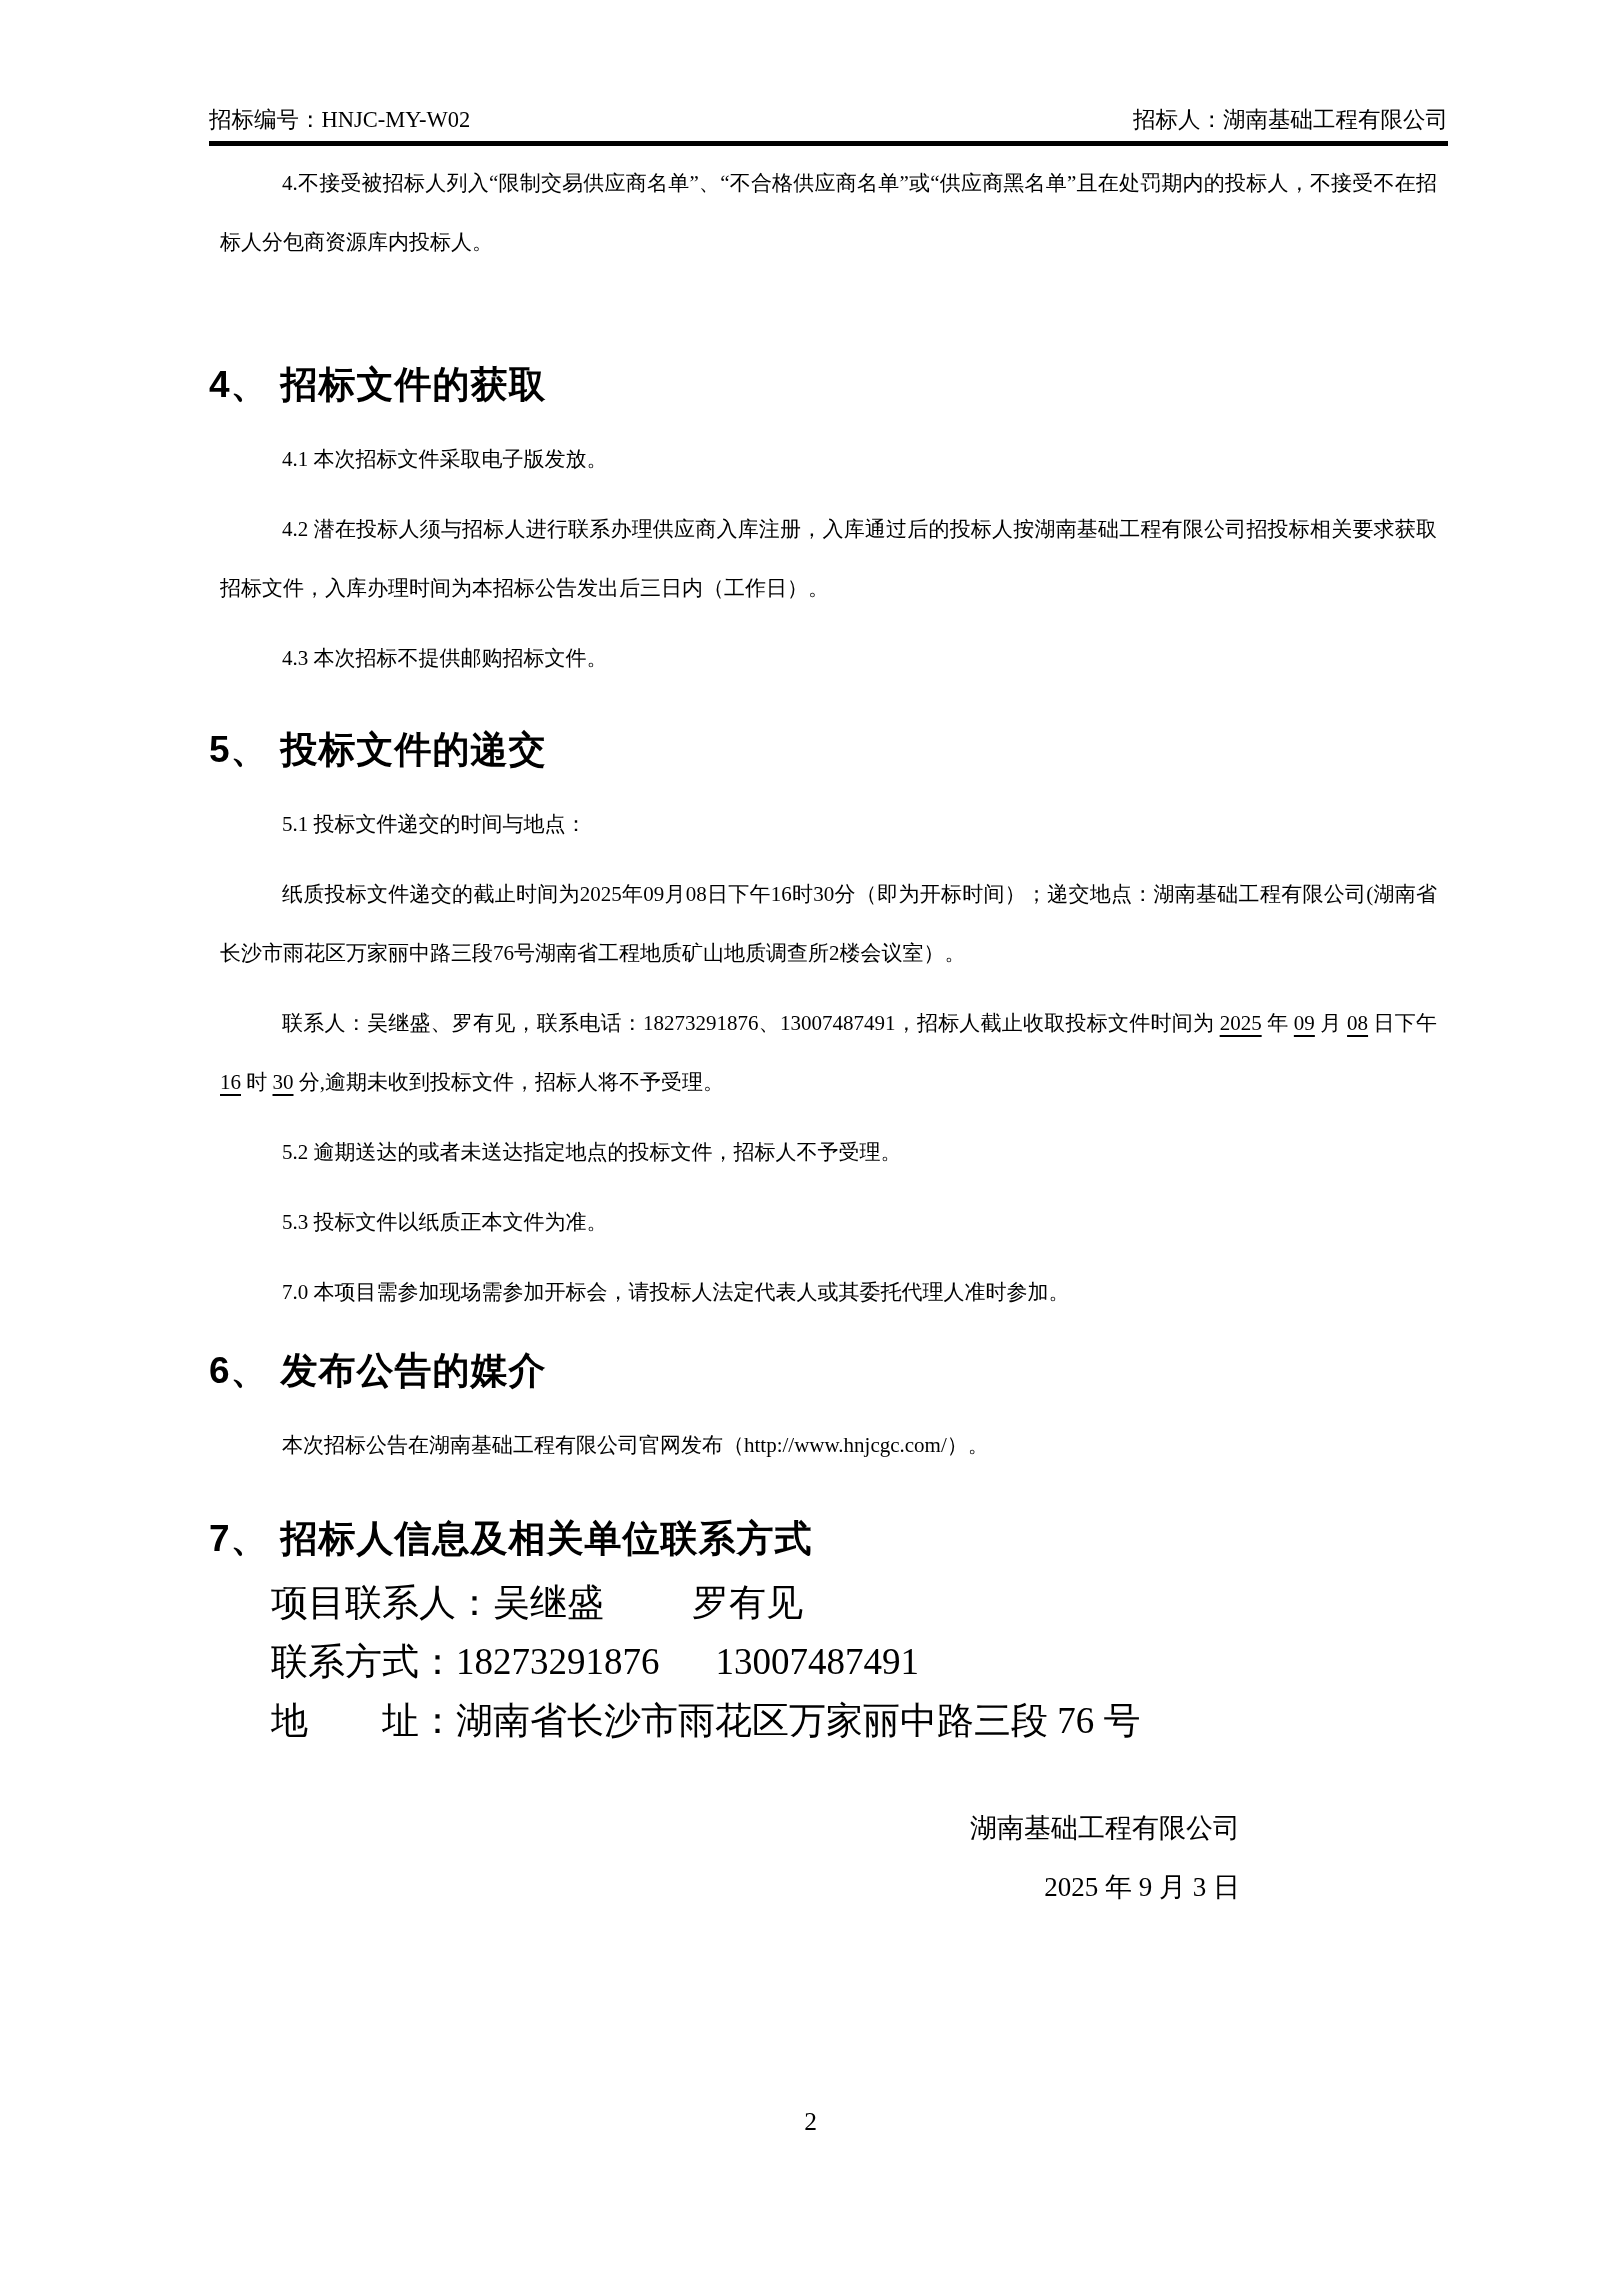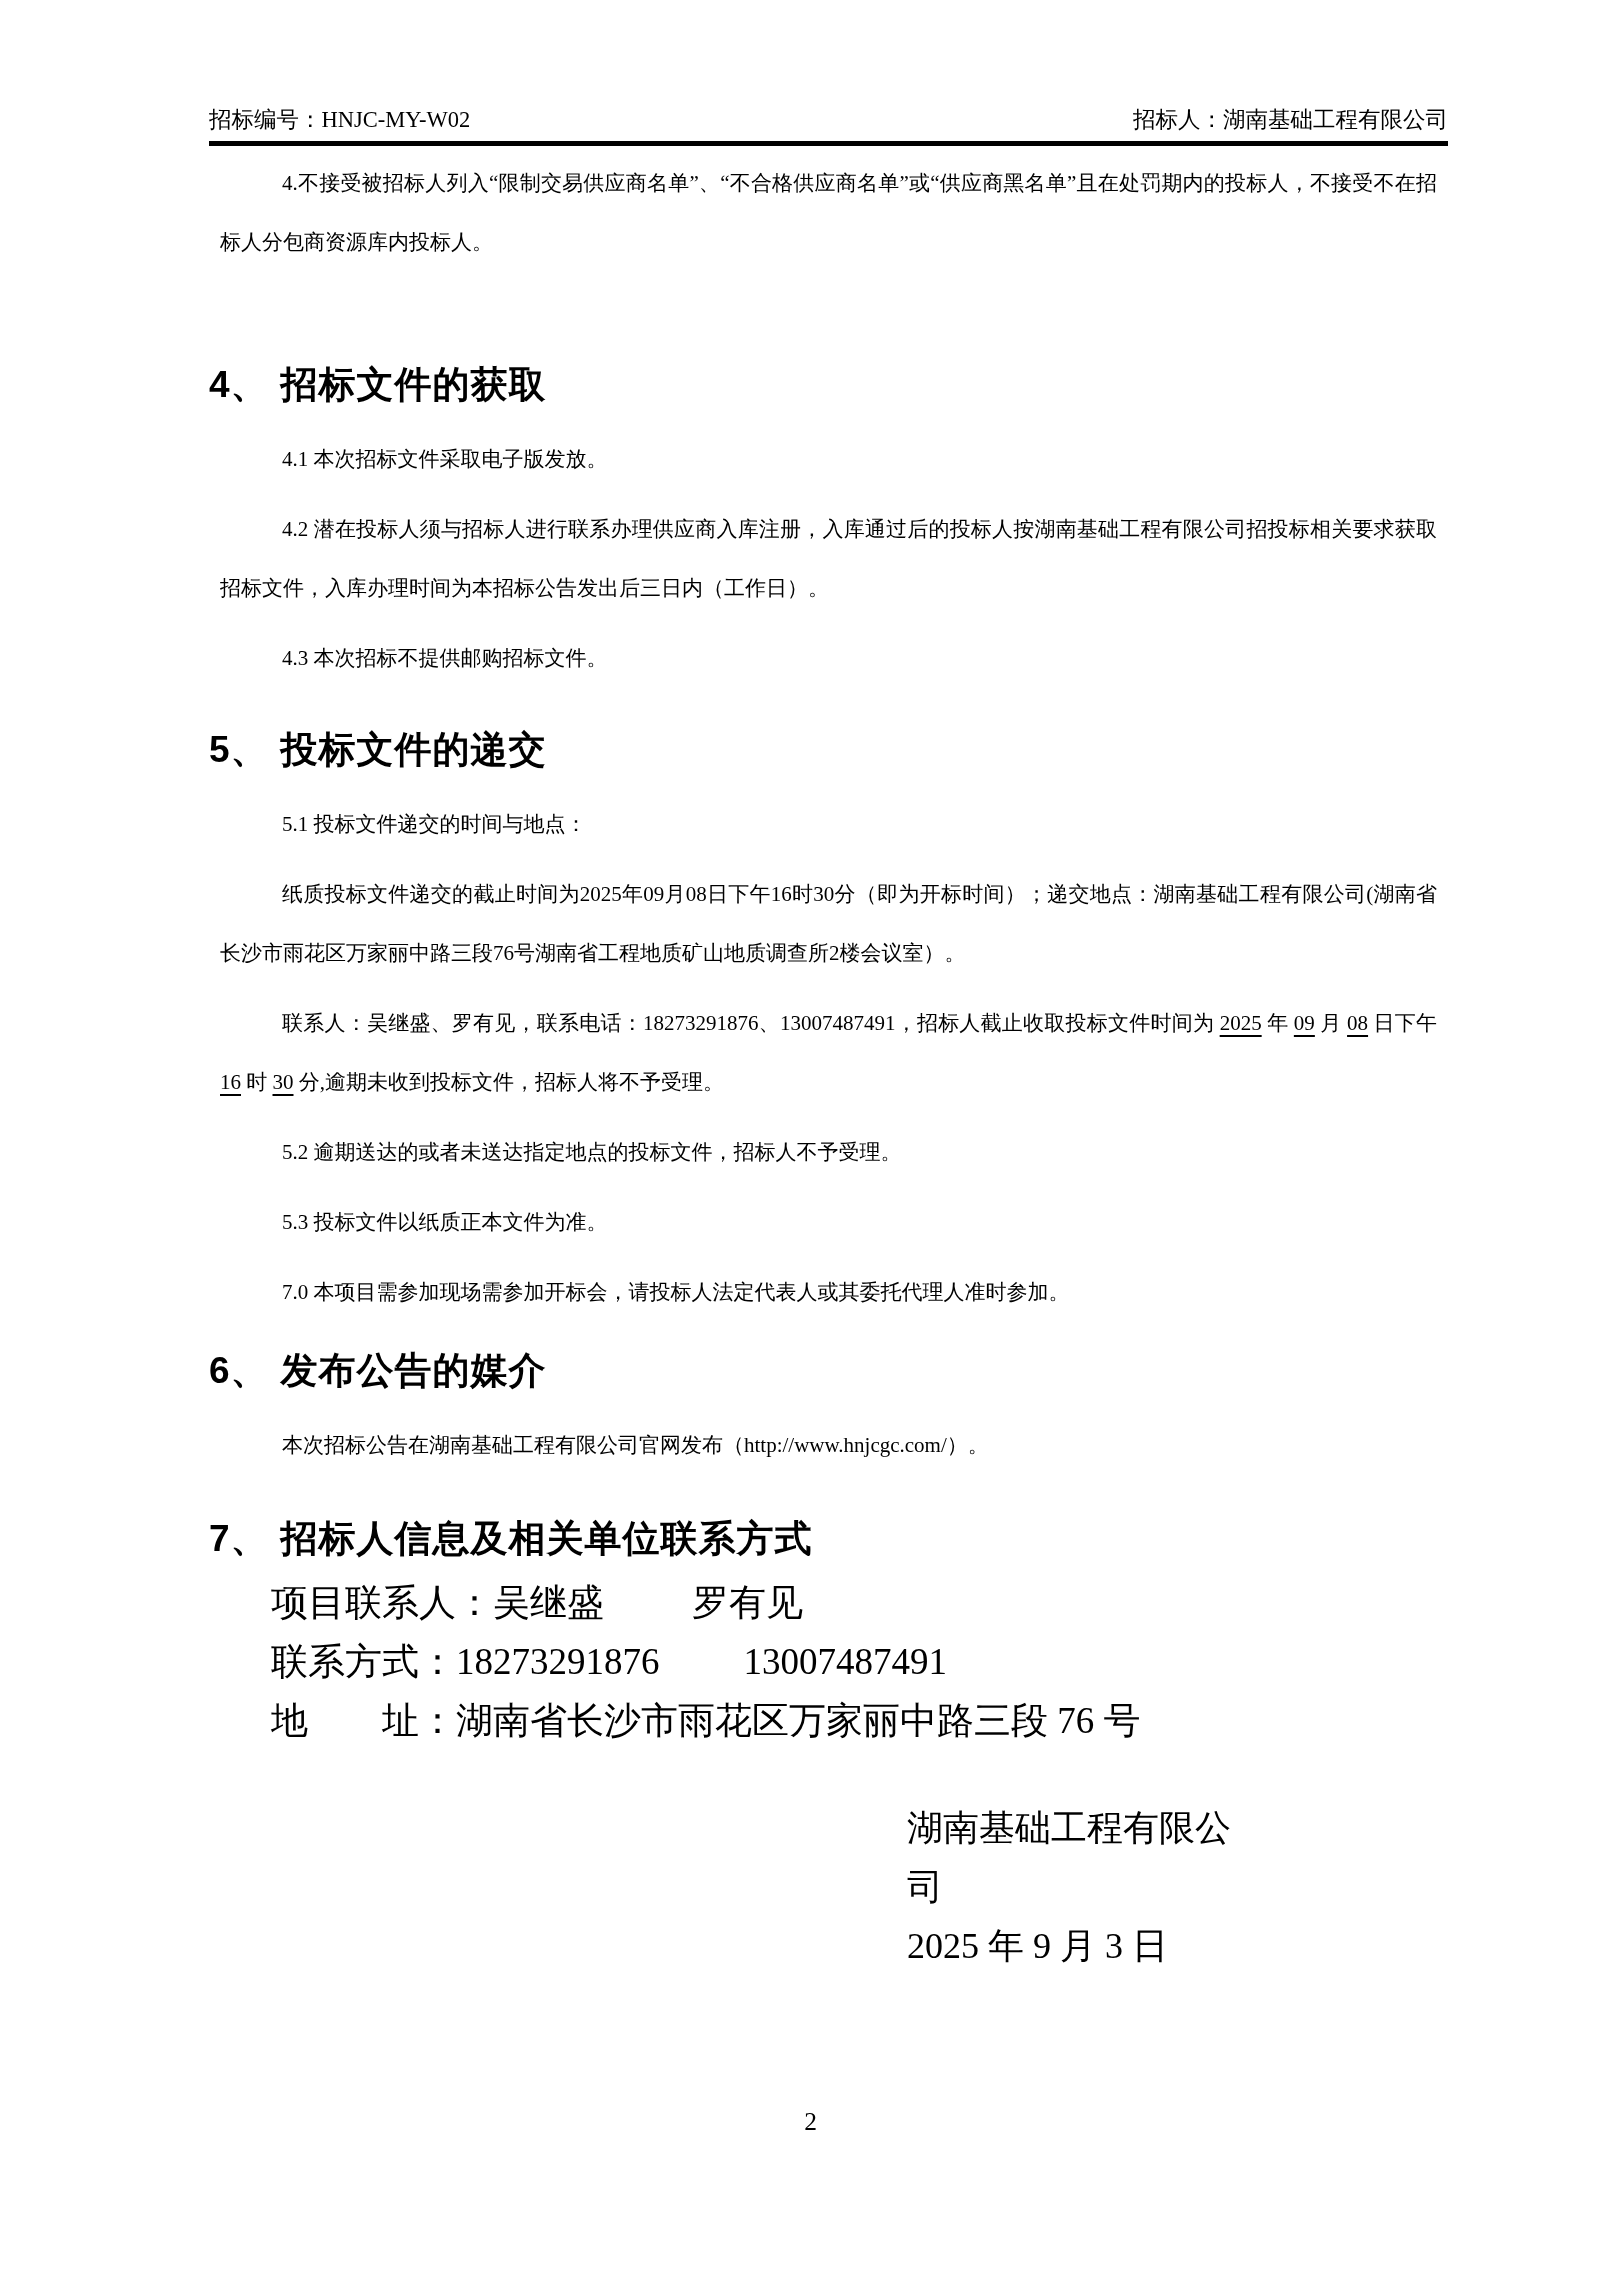--- a/index.html
+++ b/index.html
@@ -35,26 +35,26 @@
   #sections > section:nth-child(1) .section-heading{margin-top:78px;}
   #sections > section:nth-child(2) .section-heading{margin-top:27.4px;}
   #sections > section:nth-child(3) .section-heading{margin-top:13.7px;}
   #sections > section:nth-child(4) .section-heading{margin-top:29px;}
 
   
   .contact-row{
     font-size:37px;line-height:59px;padding-left:62px;
   }
   .contact-row .contact-value + .contact-value{margin-left:88px;}
-  .contact-row:nth-of-type(2) .contact-value + .contact-value{margin-left:84px;text-align:right;}
+  .contact-row:nth-of-type(2) .contact-value + .contact-value{margin-left:56px;text-align:right;}
 
   
   .signature{
-    width:333px;margin:49px 208px 0 auto;text-align:left;
-    font-size:36px;line-height:59px;
+    width:333px;margin:49px 208px 0 auto;text-align:right;
+    font-size:27px;line-height:59px;
   }
 
   
   .page-number{
     position:absolute;left:0;right:0;top:2102px;text-align:center;
     font-size:25.5px;line-height:39px;
   }
 </style>
 </head>
 <body>

